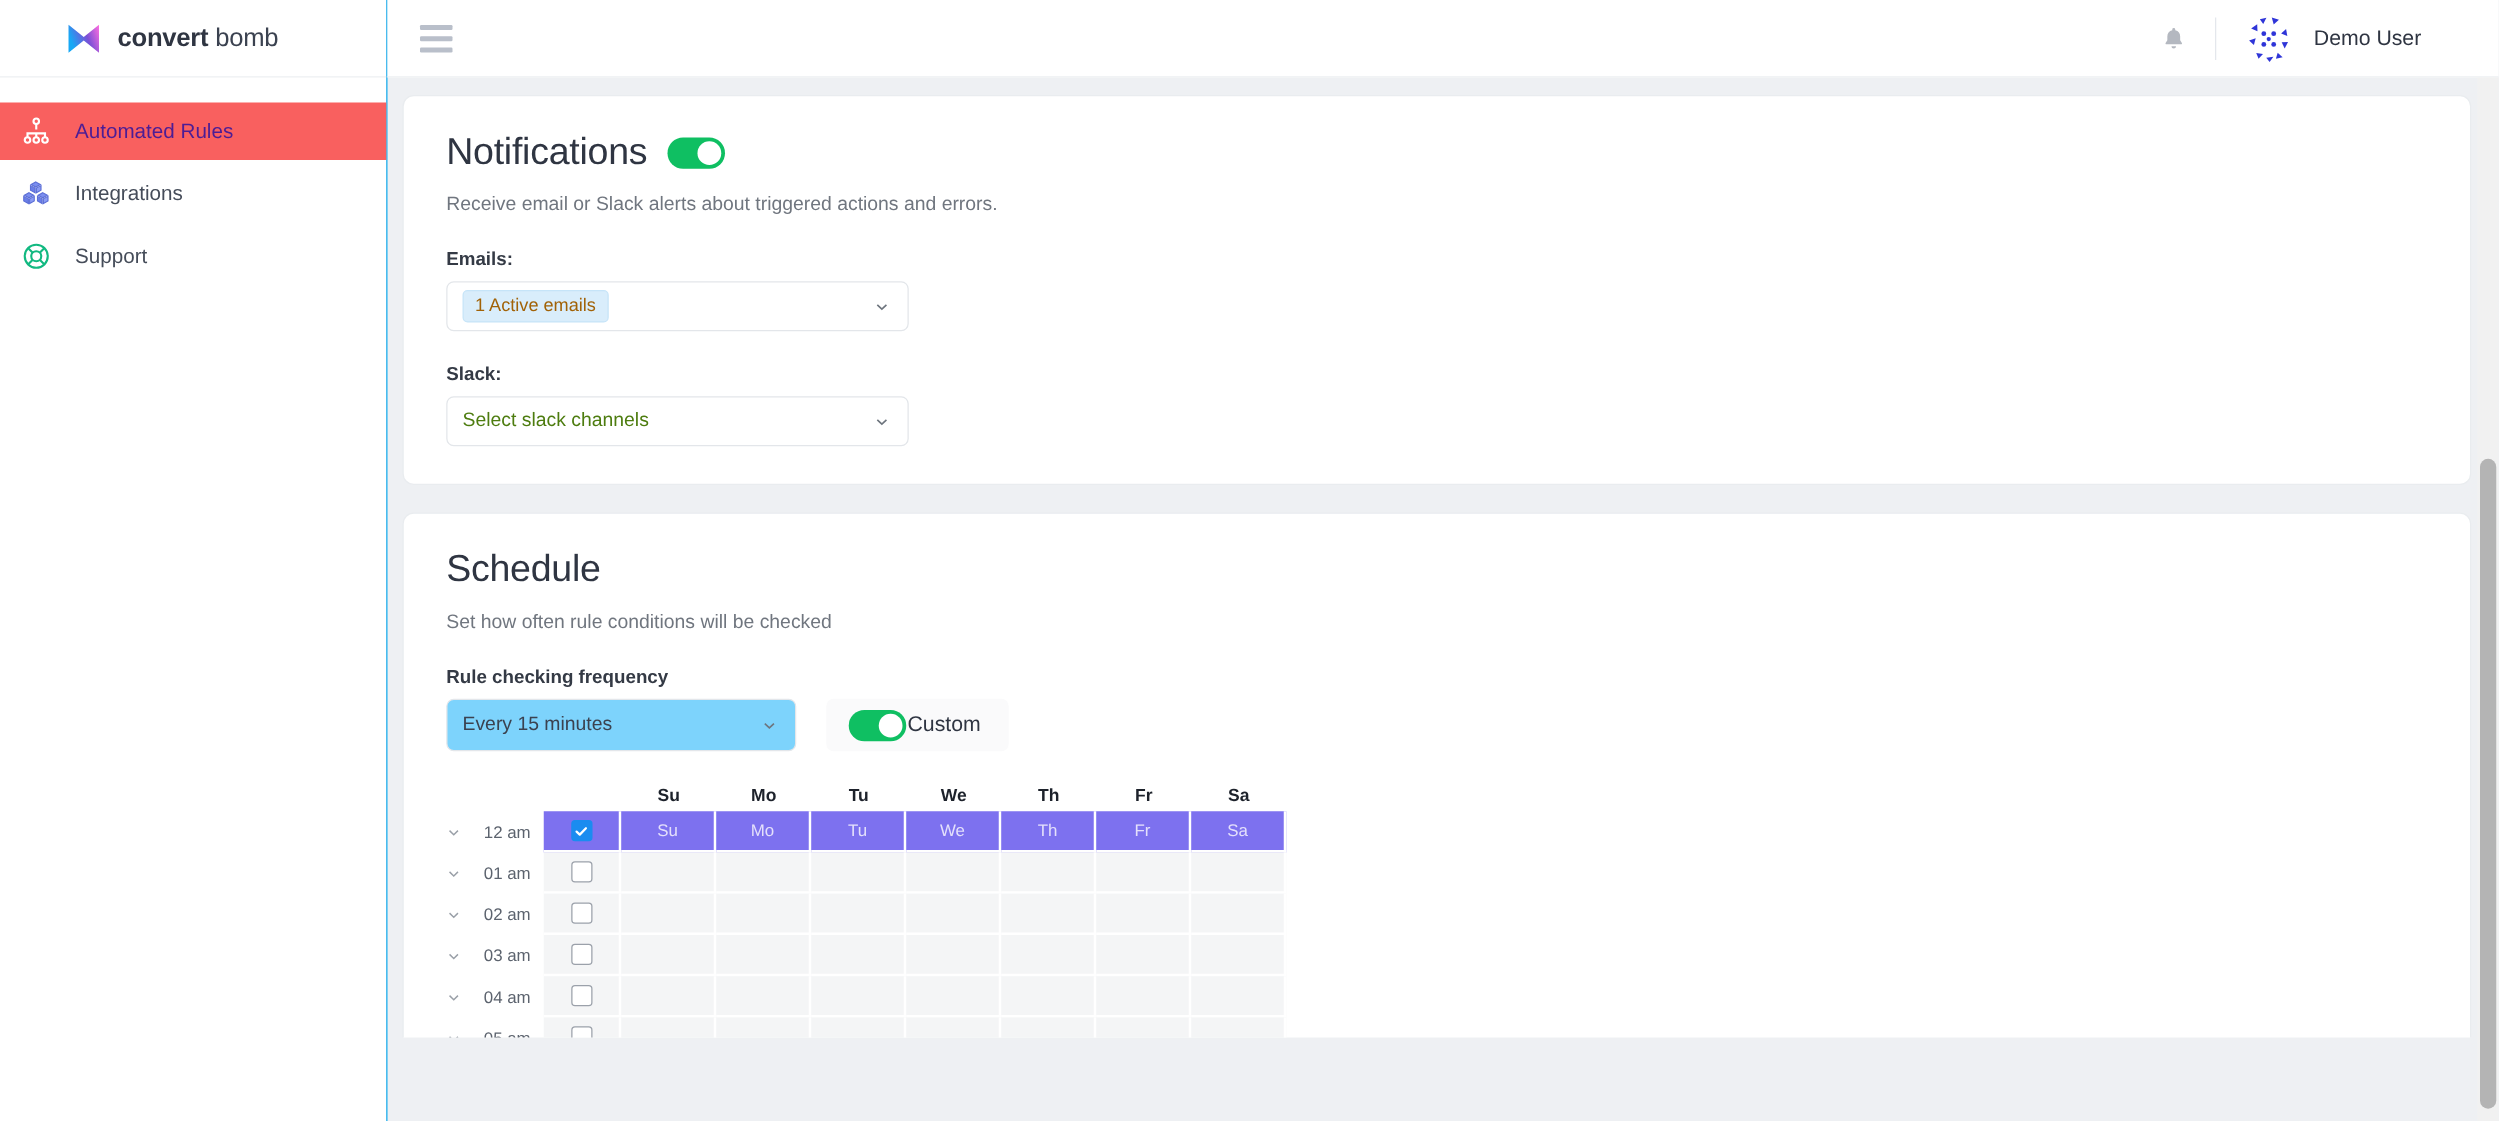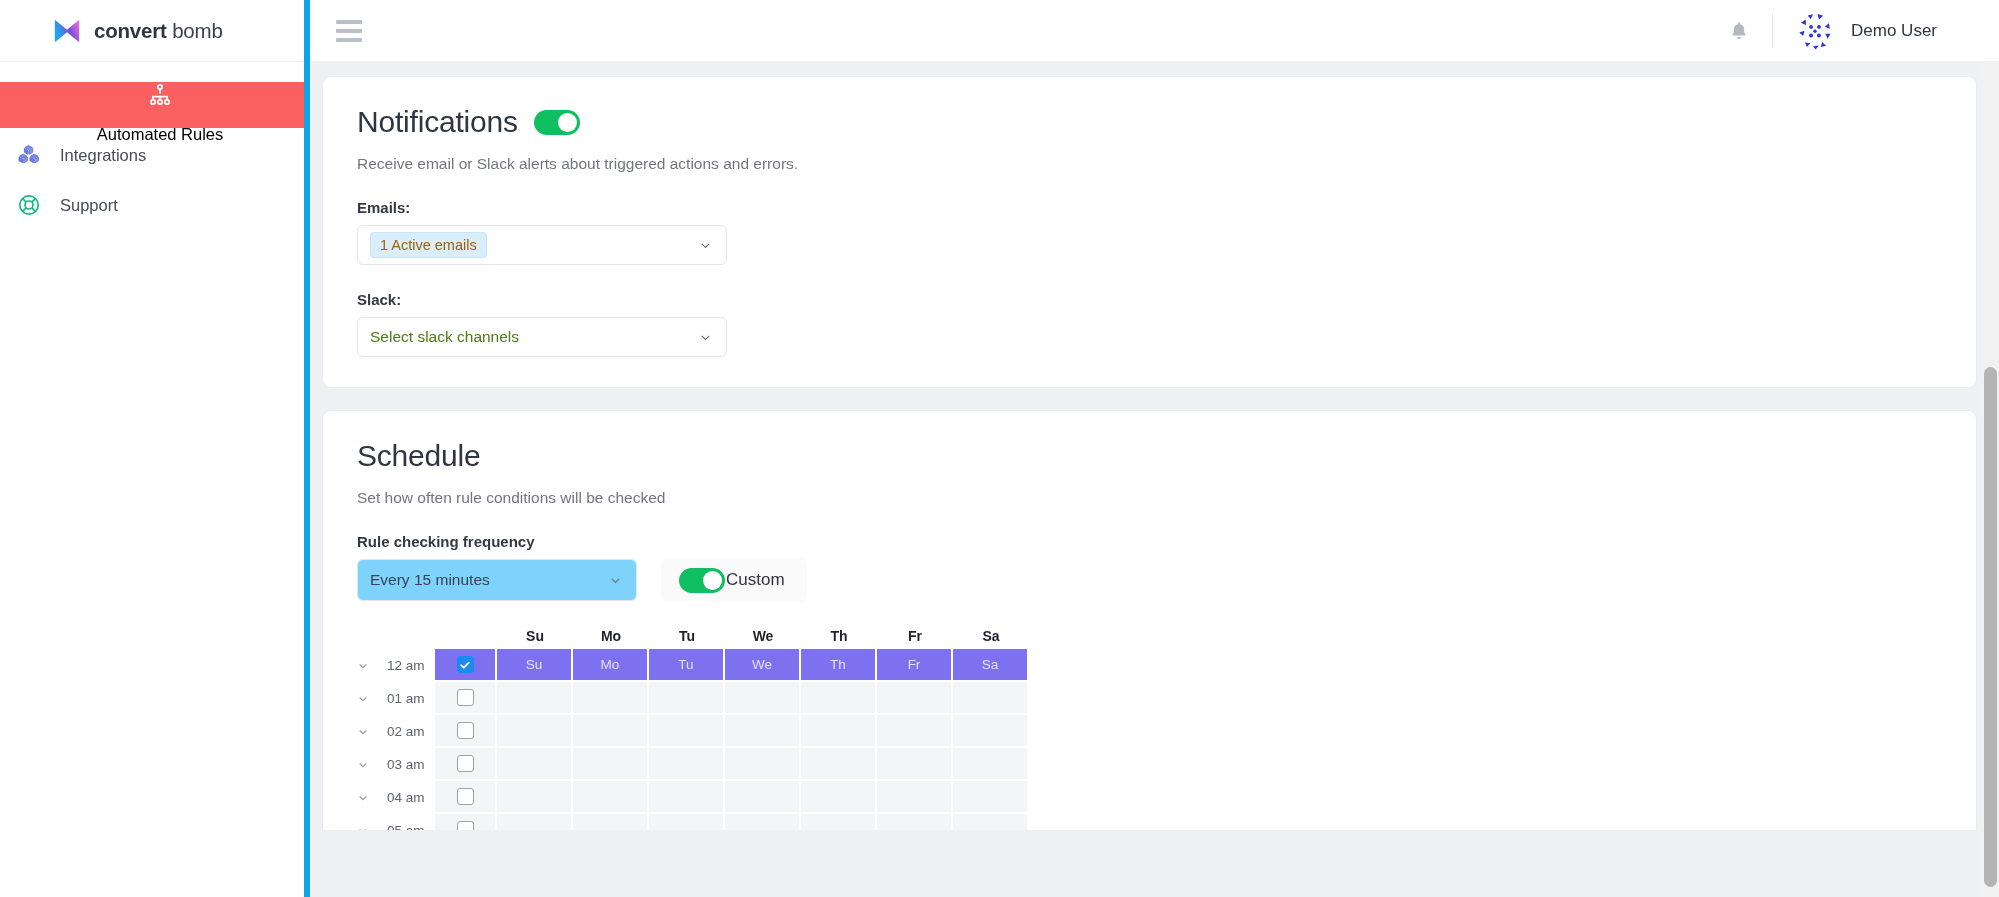--- a/index.html
+++ b/index.html
@@ -7,40 +7,40 @@
     width: 1999px; height: 897px;
     font-family: "Liberation Sans", sans-serif;
     background: #eef0f3;
     overflow: hidden;
   }
   .app { display: flex; width: 1999px; height: 897px; position: relative; }
 
   
   .sidebar {
     width: 310px; min-width: 310px; height: 897px;
-    background: #ffffff; border-right: 6px solid #0ea5e9;
+    background: #ffffff; border-right: 1px solid #0ea5e9;
     display: flex; flex-direction: column;
   }
   .brand {
     height: 62px; display: flex; align-items: center; gap: 12px;
     padding-left: 52px; border-bottom: 1px solid #edeff2;
   }
   .brand-logo { width: 30px; height: 30px; display: block; }
   .brand-text { font-size: 20.5px; color: #2f3542; letter-spacing: -.2px; white-space: nowrap; }
   .brand-text b { font-weight: 700; }
   .brand-text span { font-weight: 400; color: #3b4250; }
 
   .nav { padding-top: 20px; }
   .nav-item {
     display: flex; align-items: center; gap: 18px;
     height: 46px; padding-left: 16px;
     font-size: 16.5px; color: #454c59; cursor: pointer;
   }
   .nav-item + .nav-item { margin-top: 4px; }
-  .nav-item.active { background: #f9605f; color: #000000; flex-direction: column; }
+  .nav-item.active { background: #f9605f; color: #4c1d95; }
   .nav-ico { width: 26px; height: 26px; flex: 0 0 26px; display: flex; align-items: center; justify-content: center; }
   .nav-label { line-height: 1; }
 
   
   .main { flex: 1; height: 830px; display: flex; flex-direction: column; min-width: 0; }
   .topbar {
     height: 62px; min-height: 62px; background: #ffffff;
     display: flex; align-items: center; justify-content: space-between;
     padding: 0 62px 0 26px; border-bottom: 1px solid #edeff2;
   }

